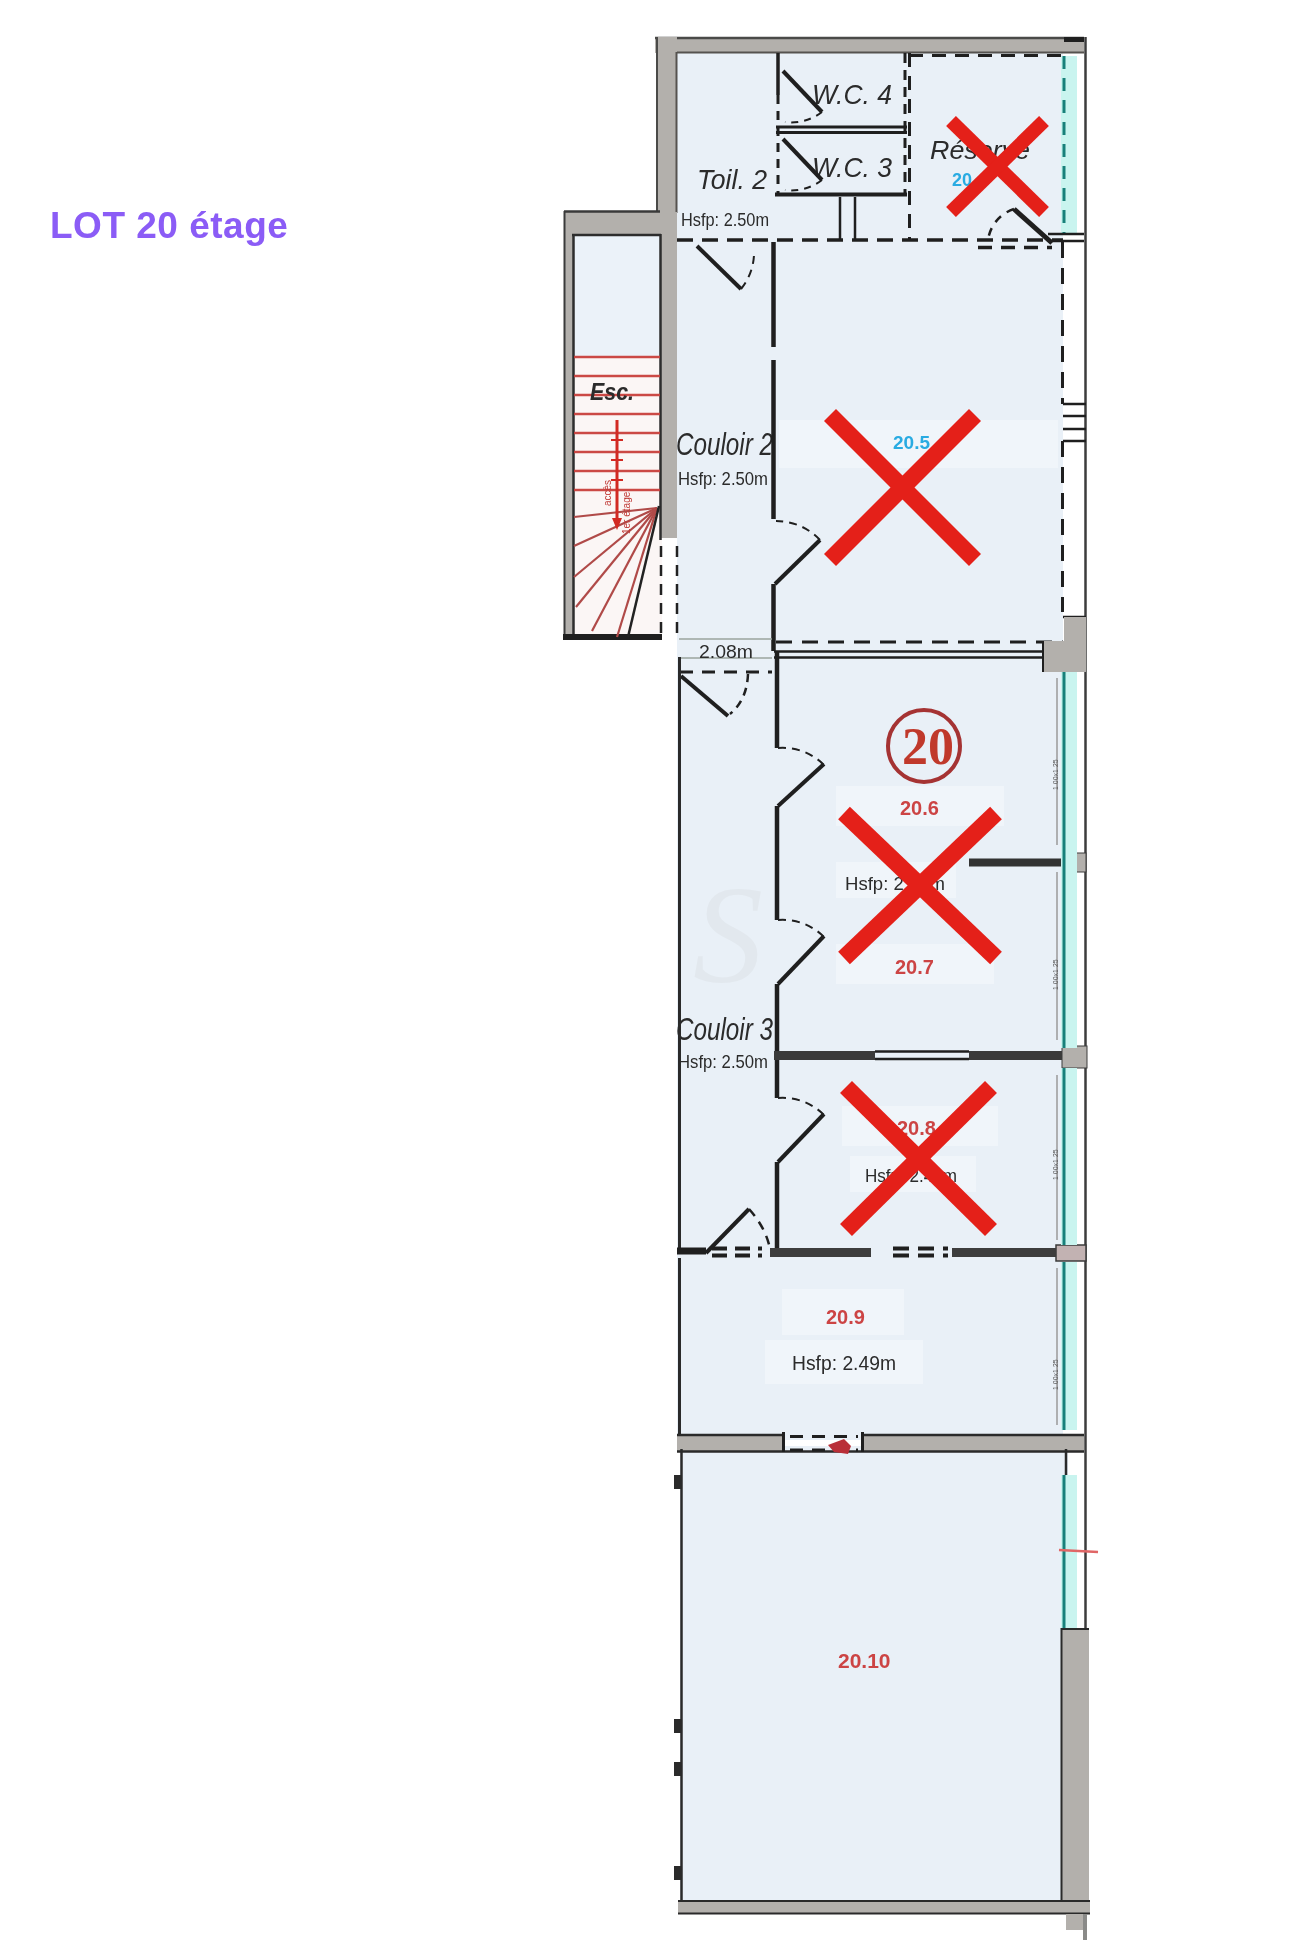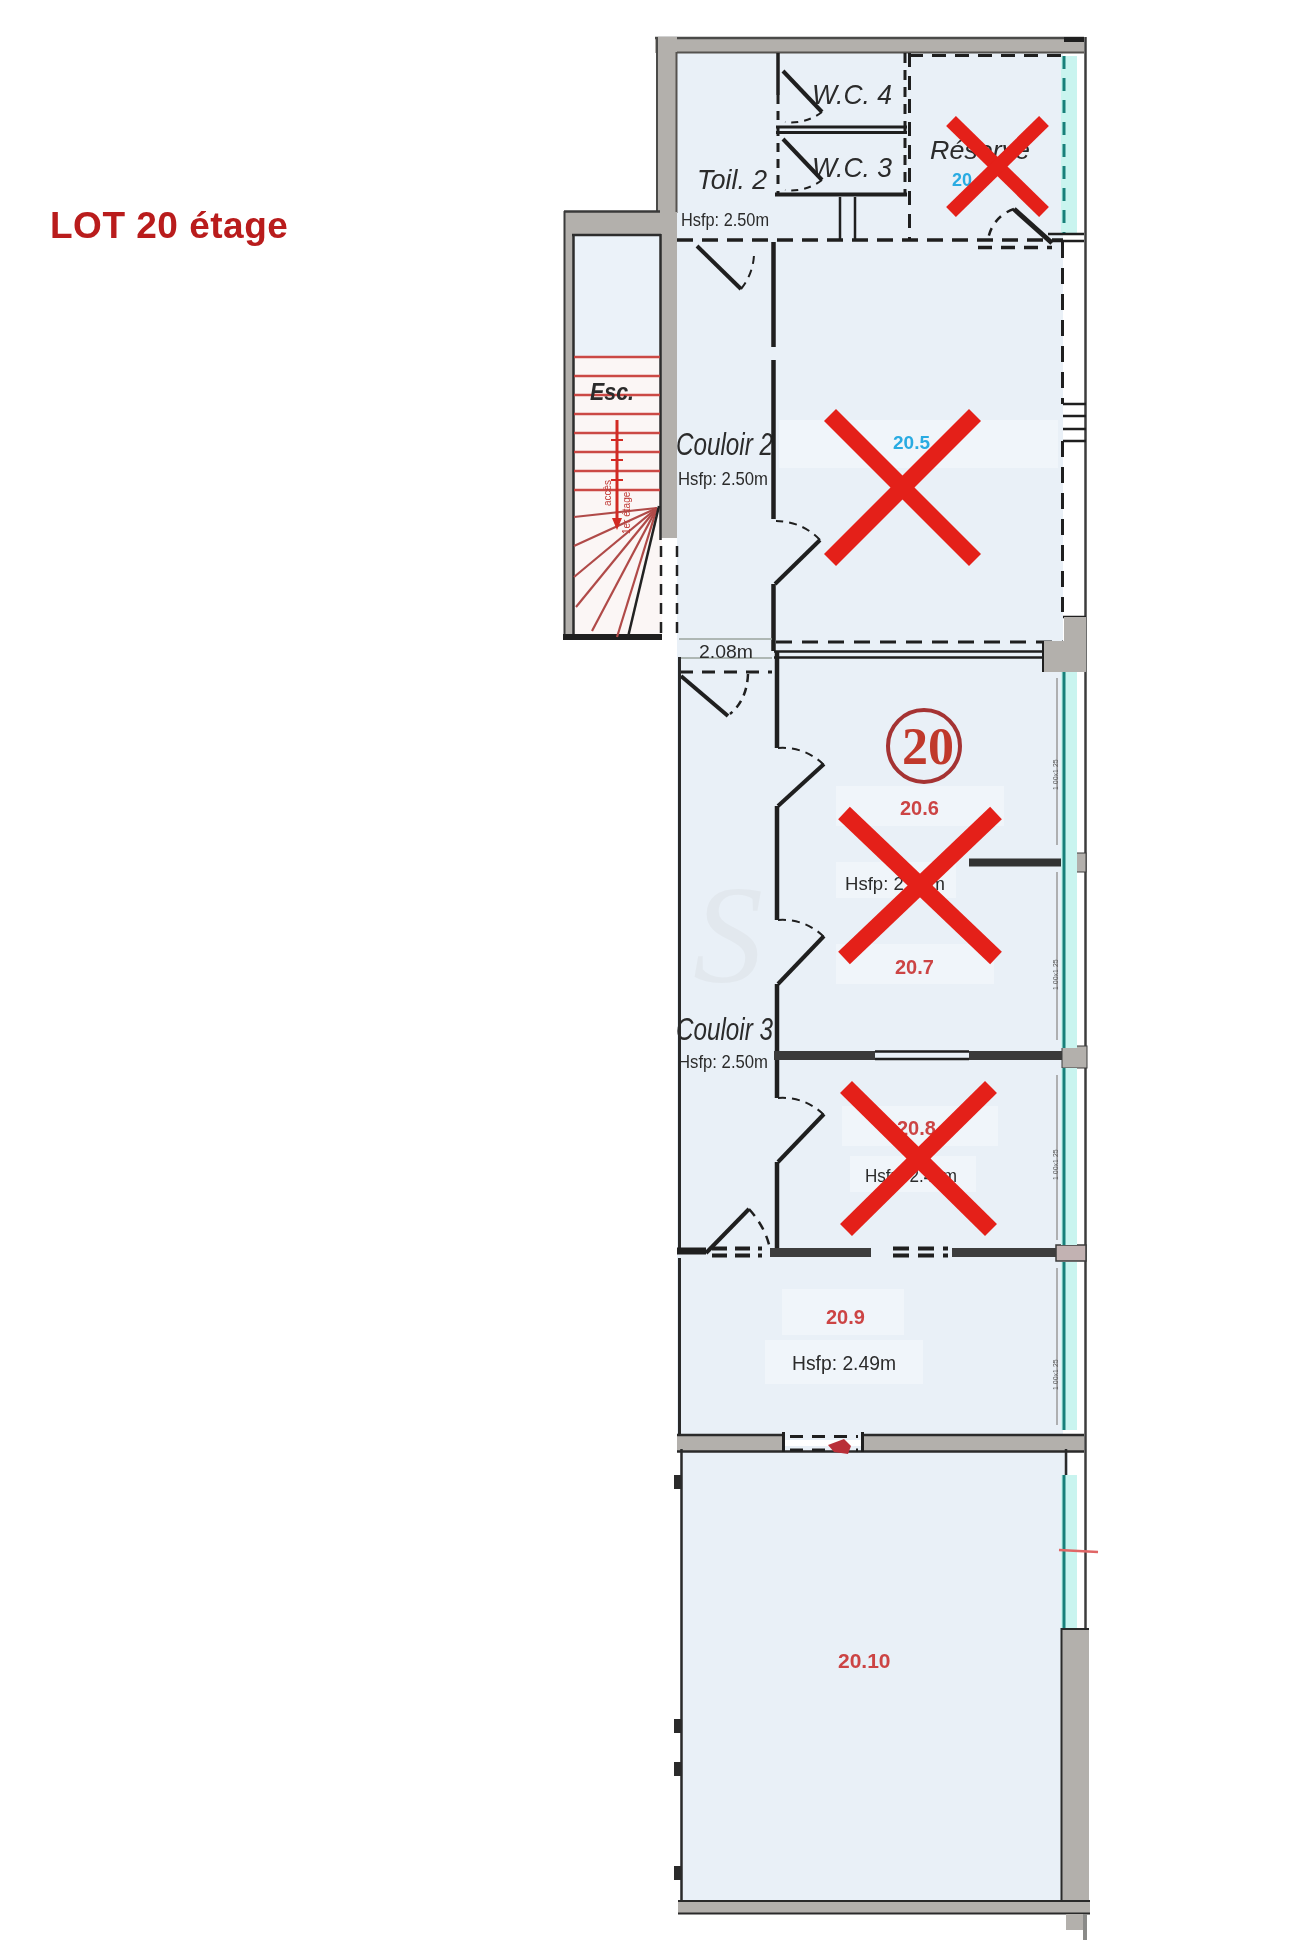--- a/index.html
+++ b/index.html
@@ -4,21 +4,21 @@
 <style>
   html,body{margin:0;padding:0;background:#ffffff;}
   #page{position:relative;width:1300px;height:1951px;background:#ffffff;overflow:hidden;
         font-family:"Liberation Sans", sans-serif;}
   svg{position:absolute;left:0;top:0;}
 </style>
 </head>
 <body>
 <div id="page">
 
-<div style="position:absolute;left:50px;top:205px;color:#b91c1c;font-size:37px;font-weight:bold;letter-spacing:0.5px;">LOT&nbsp;20&nbsp;étage</div>
+<div style="position:absolute;left:50px;top:205px;color:#8b5cf6;font-size:37px;font-weight:bold;letter-spacing:0.5px;">LOT&nbsp;20&nbsp;étage</div>
 <svg width="1300" height="1951" viewBox="0 0 1300 1951">
 
   <rect x="677" y="50" width="386" height="1390" fill="#e9f0f7"></rect>
 
   <rect x="680" y="1446" width="388" height="458" fill="#e9f0f7"></rect>
 
   <rect x="572" y="234" width="90" height="404" fill="#fbf6f5"></rect>
   <rect x="572" y="234" width="90" height="123" fill="#ebf2f9"></rect>
 
   <g>

